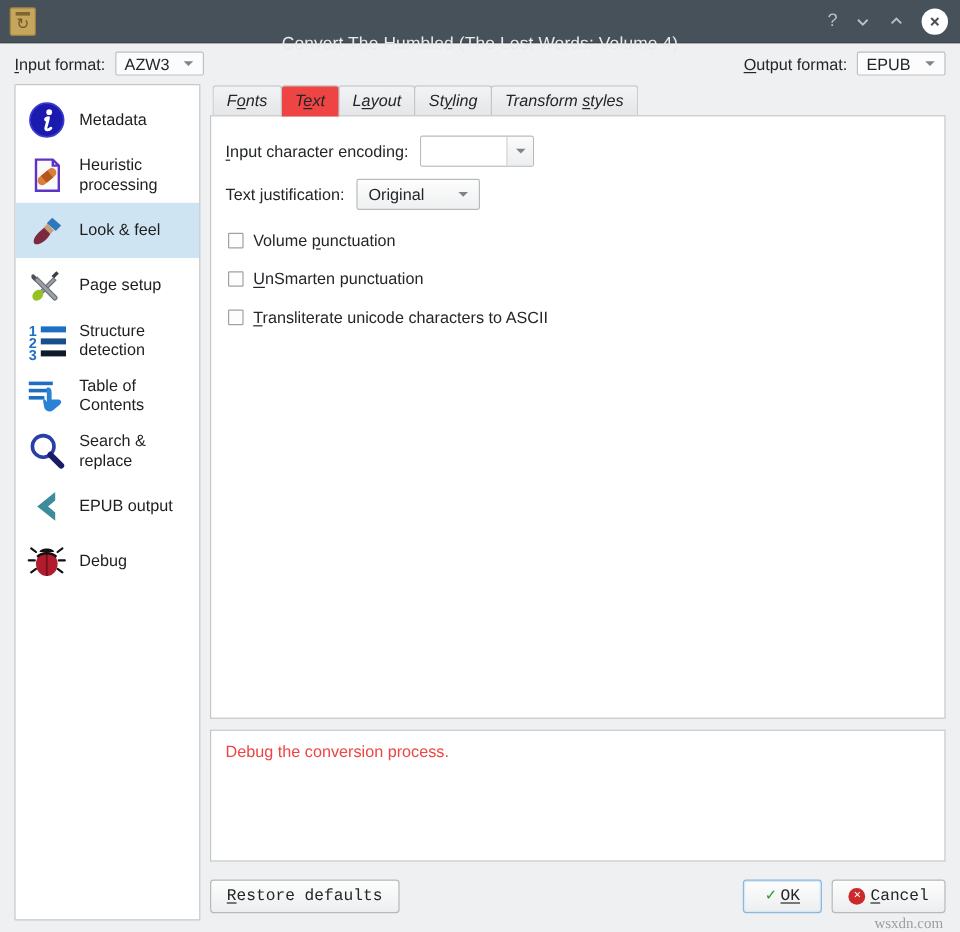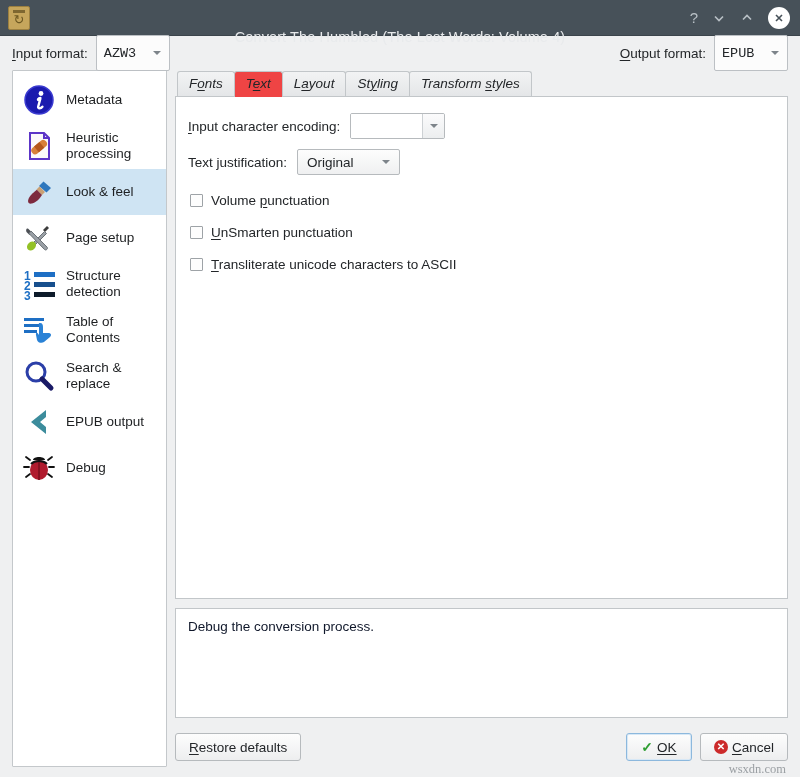--- a/index.html
+++ b/index.html
@@ -58,29 +58,28 @@
   .formatrow {
     height: 34px; flex: 0 0 34px;
     display: flex; align-items: center;
     padding: 0 12px;
     background: #eff0f1;
   }
   .lbl { font-size: 13.5px; color: #232629; }
   .u { text-decoration: underline; text-underline-offset: 2px; }
   .combo-flat {
     margin-left: 8px;
-    height: 36px; min-width: 74px;
+    height: 20px; min-width: 74px;
     background: #fcfcfc;
     border: 1px solid #bcc0c4;
     border-radius: 2px;
     display: flex; align-items: center;
     padding: 0 4px 0 7px;
     font-size: 13.5px; color: #232629;
     position: relative;
-    font-family: Liberation Mono, monospace;
   }
   .combo-flat .val { flex: 1; }
   .arrow-dn {
     width: 0; height: 0; margin-left: 10px; margin-right: 4px;
     border-left: 4px solid transparent;
     border-right: 4px solid transparent;
     border-top: 4px solid #7d848a;
   }
   .spacer { flex: 1; }
 
@@ -200,39 +199,40 @@
   }
   .checkrow .ctext { font-size: 13.5px; color: #232629; }
 
   
   .descbox {
     flex: 0 0 110px;
     margin-top: 9px;
     background: #ffffff;
     border: 1px solid #c2c6c9;
     padding: 10px 12px;
-    font-size: 13.5px; color: #0f172a;
+    font-size: 13.5px; color: #ef4444;
   }
 
   
   .btnrow {
     flex: 0 0 40px;
     display: flex; align-items: center;
     margin-top: 9px;
     position: relative;
   }
   .btn {
     height: 28px;
     border: 1px solid #b6babd; border-radius: 3px;
     background: linear-gradient(#fdfdfd, #edeeef);
     display: flex; align-items: center; justify-content: center;
     gap: 4px;
     padding: 0 13px;
     font-size: 13.5px; color: #232629;
     cursor: default;
+    font-family: Liberation Mono, monospace;
   }
   .btn.default {
     border-color: #8cb8dd;
     box-shadow: inset 0 0 0 1px #d7e8f6;
   }
   .btn-gap { margin-left: auto; }
   .btn-ok { min-width: 66px; margin-right: 8px; }
   .btn-cancel { min-width: 76px; }
   .ico-check { color: #2e9e32; font-size: 14px; font-weight: bold; line-height: 1; }
   .ico-x {

